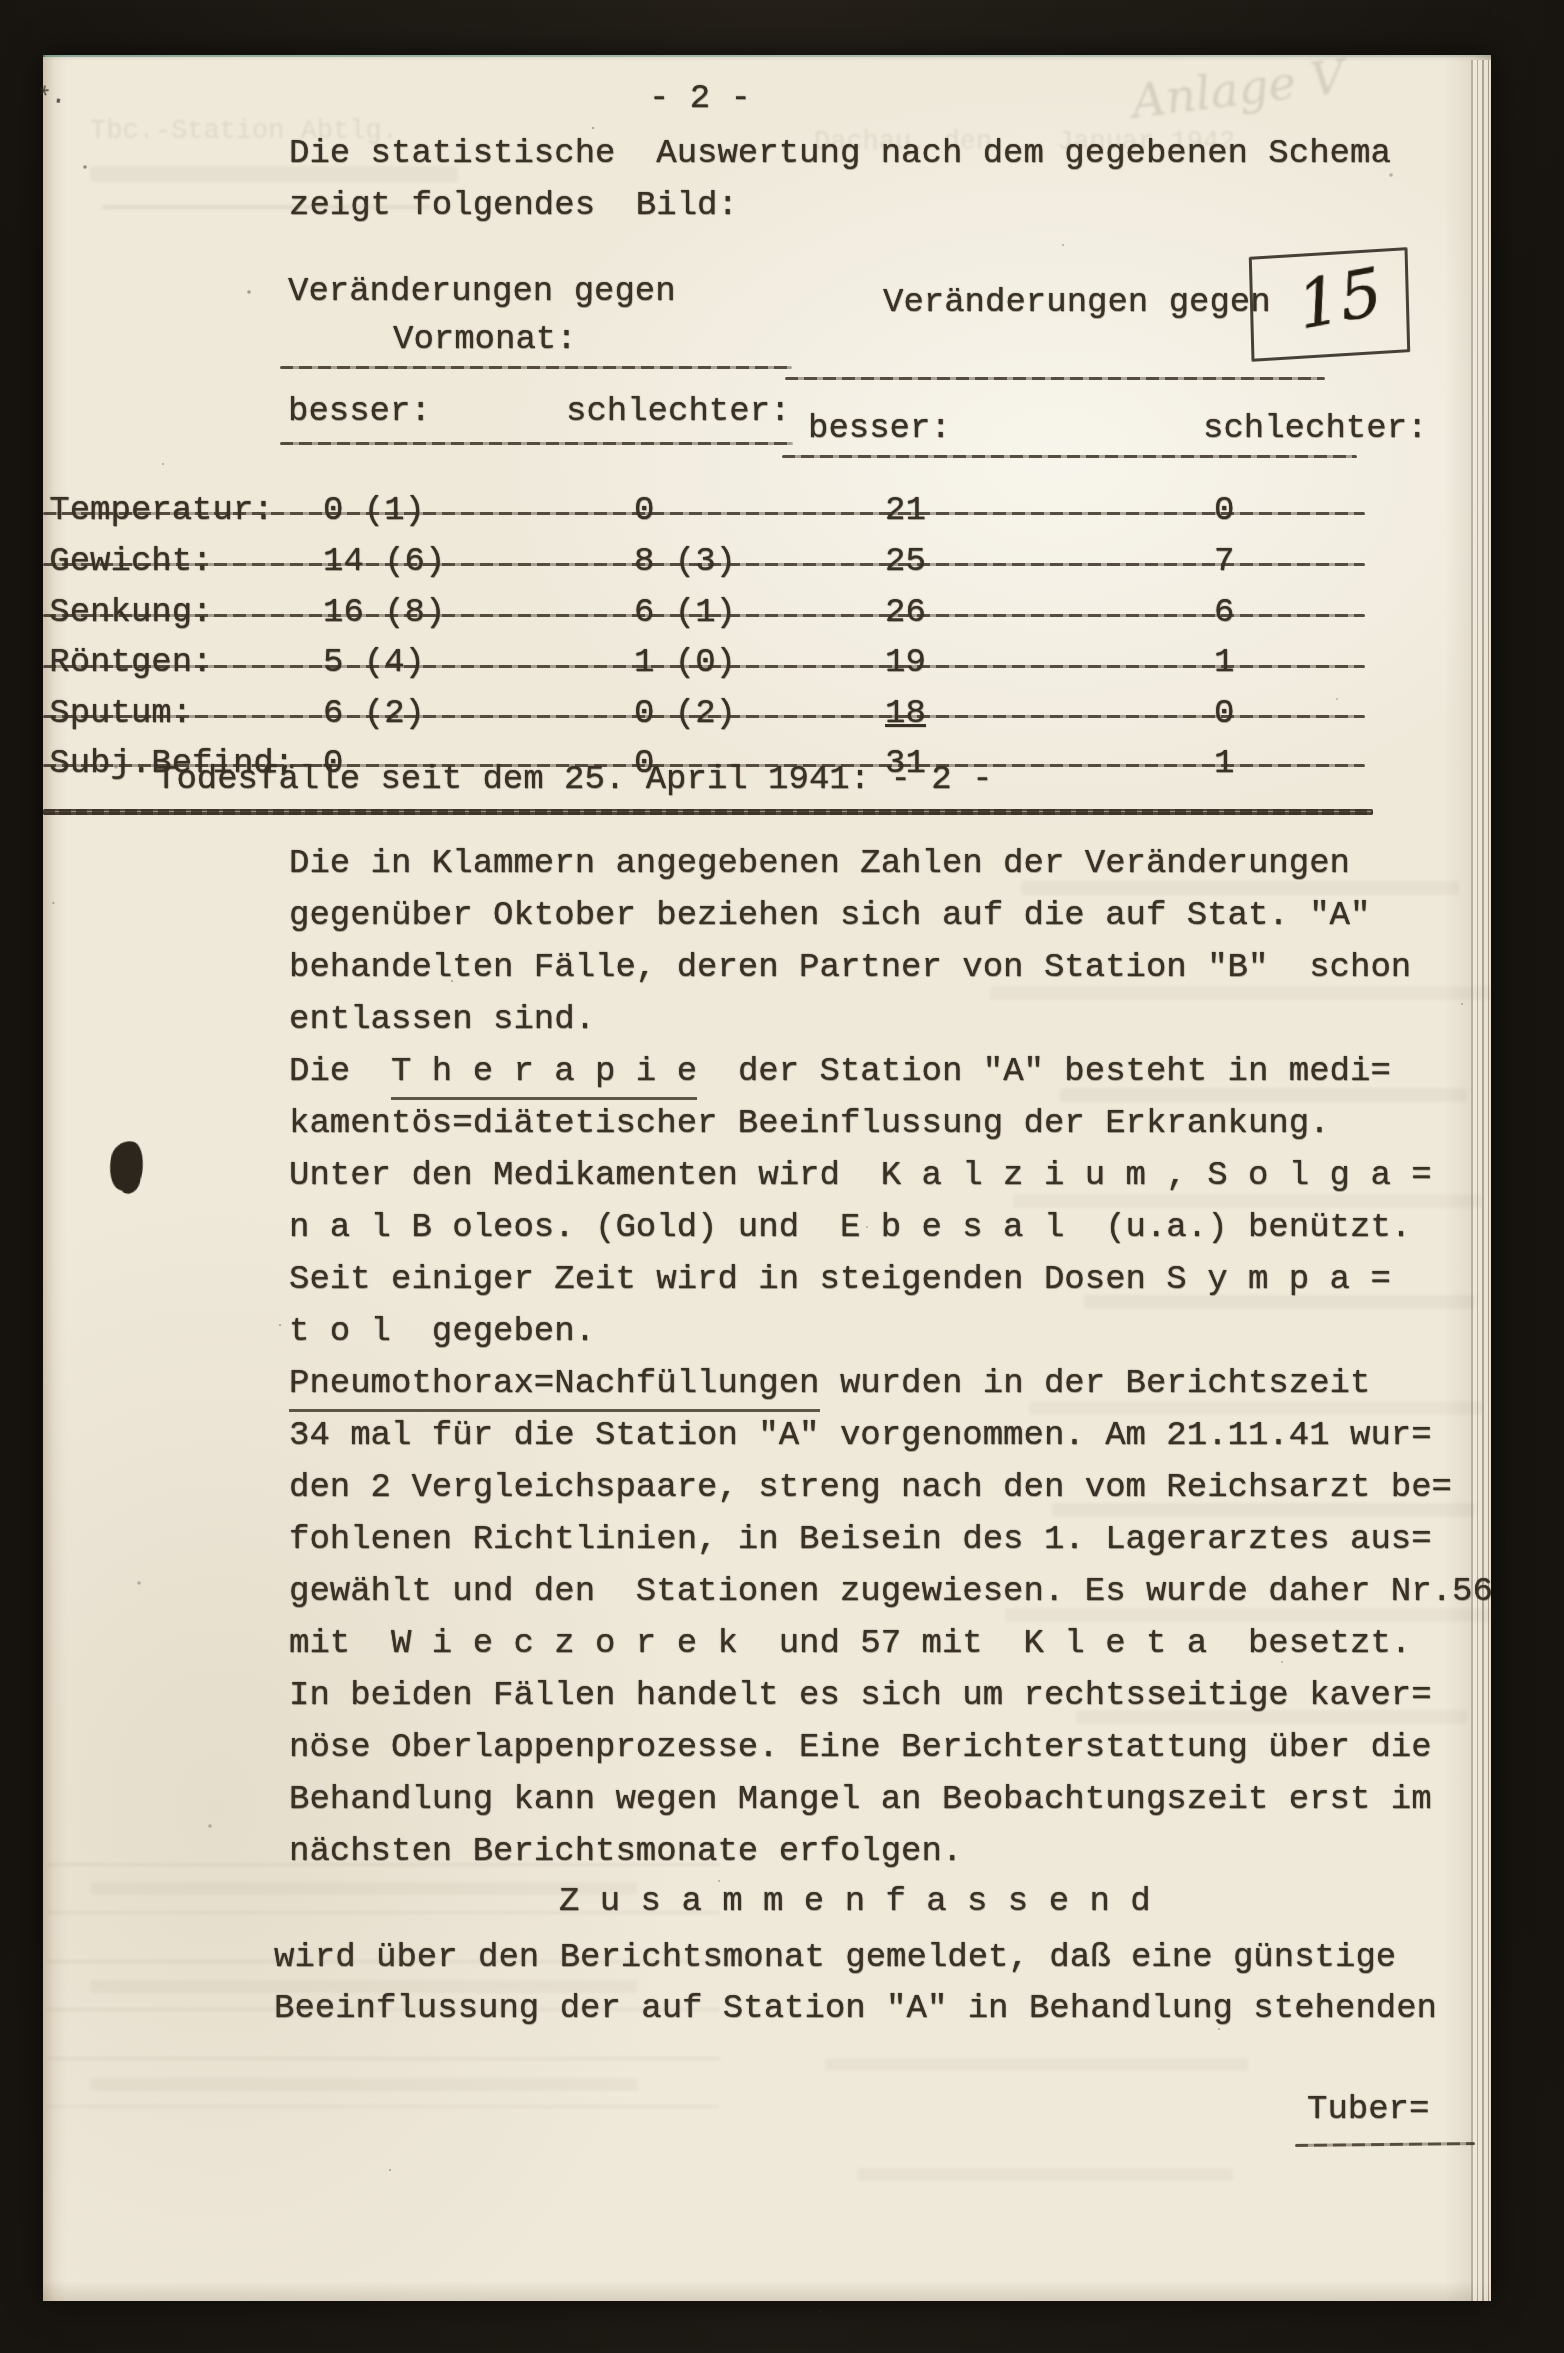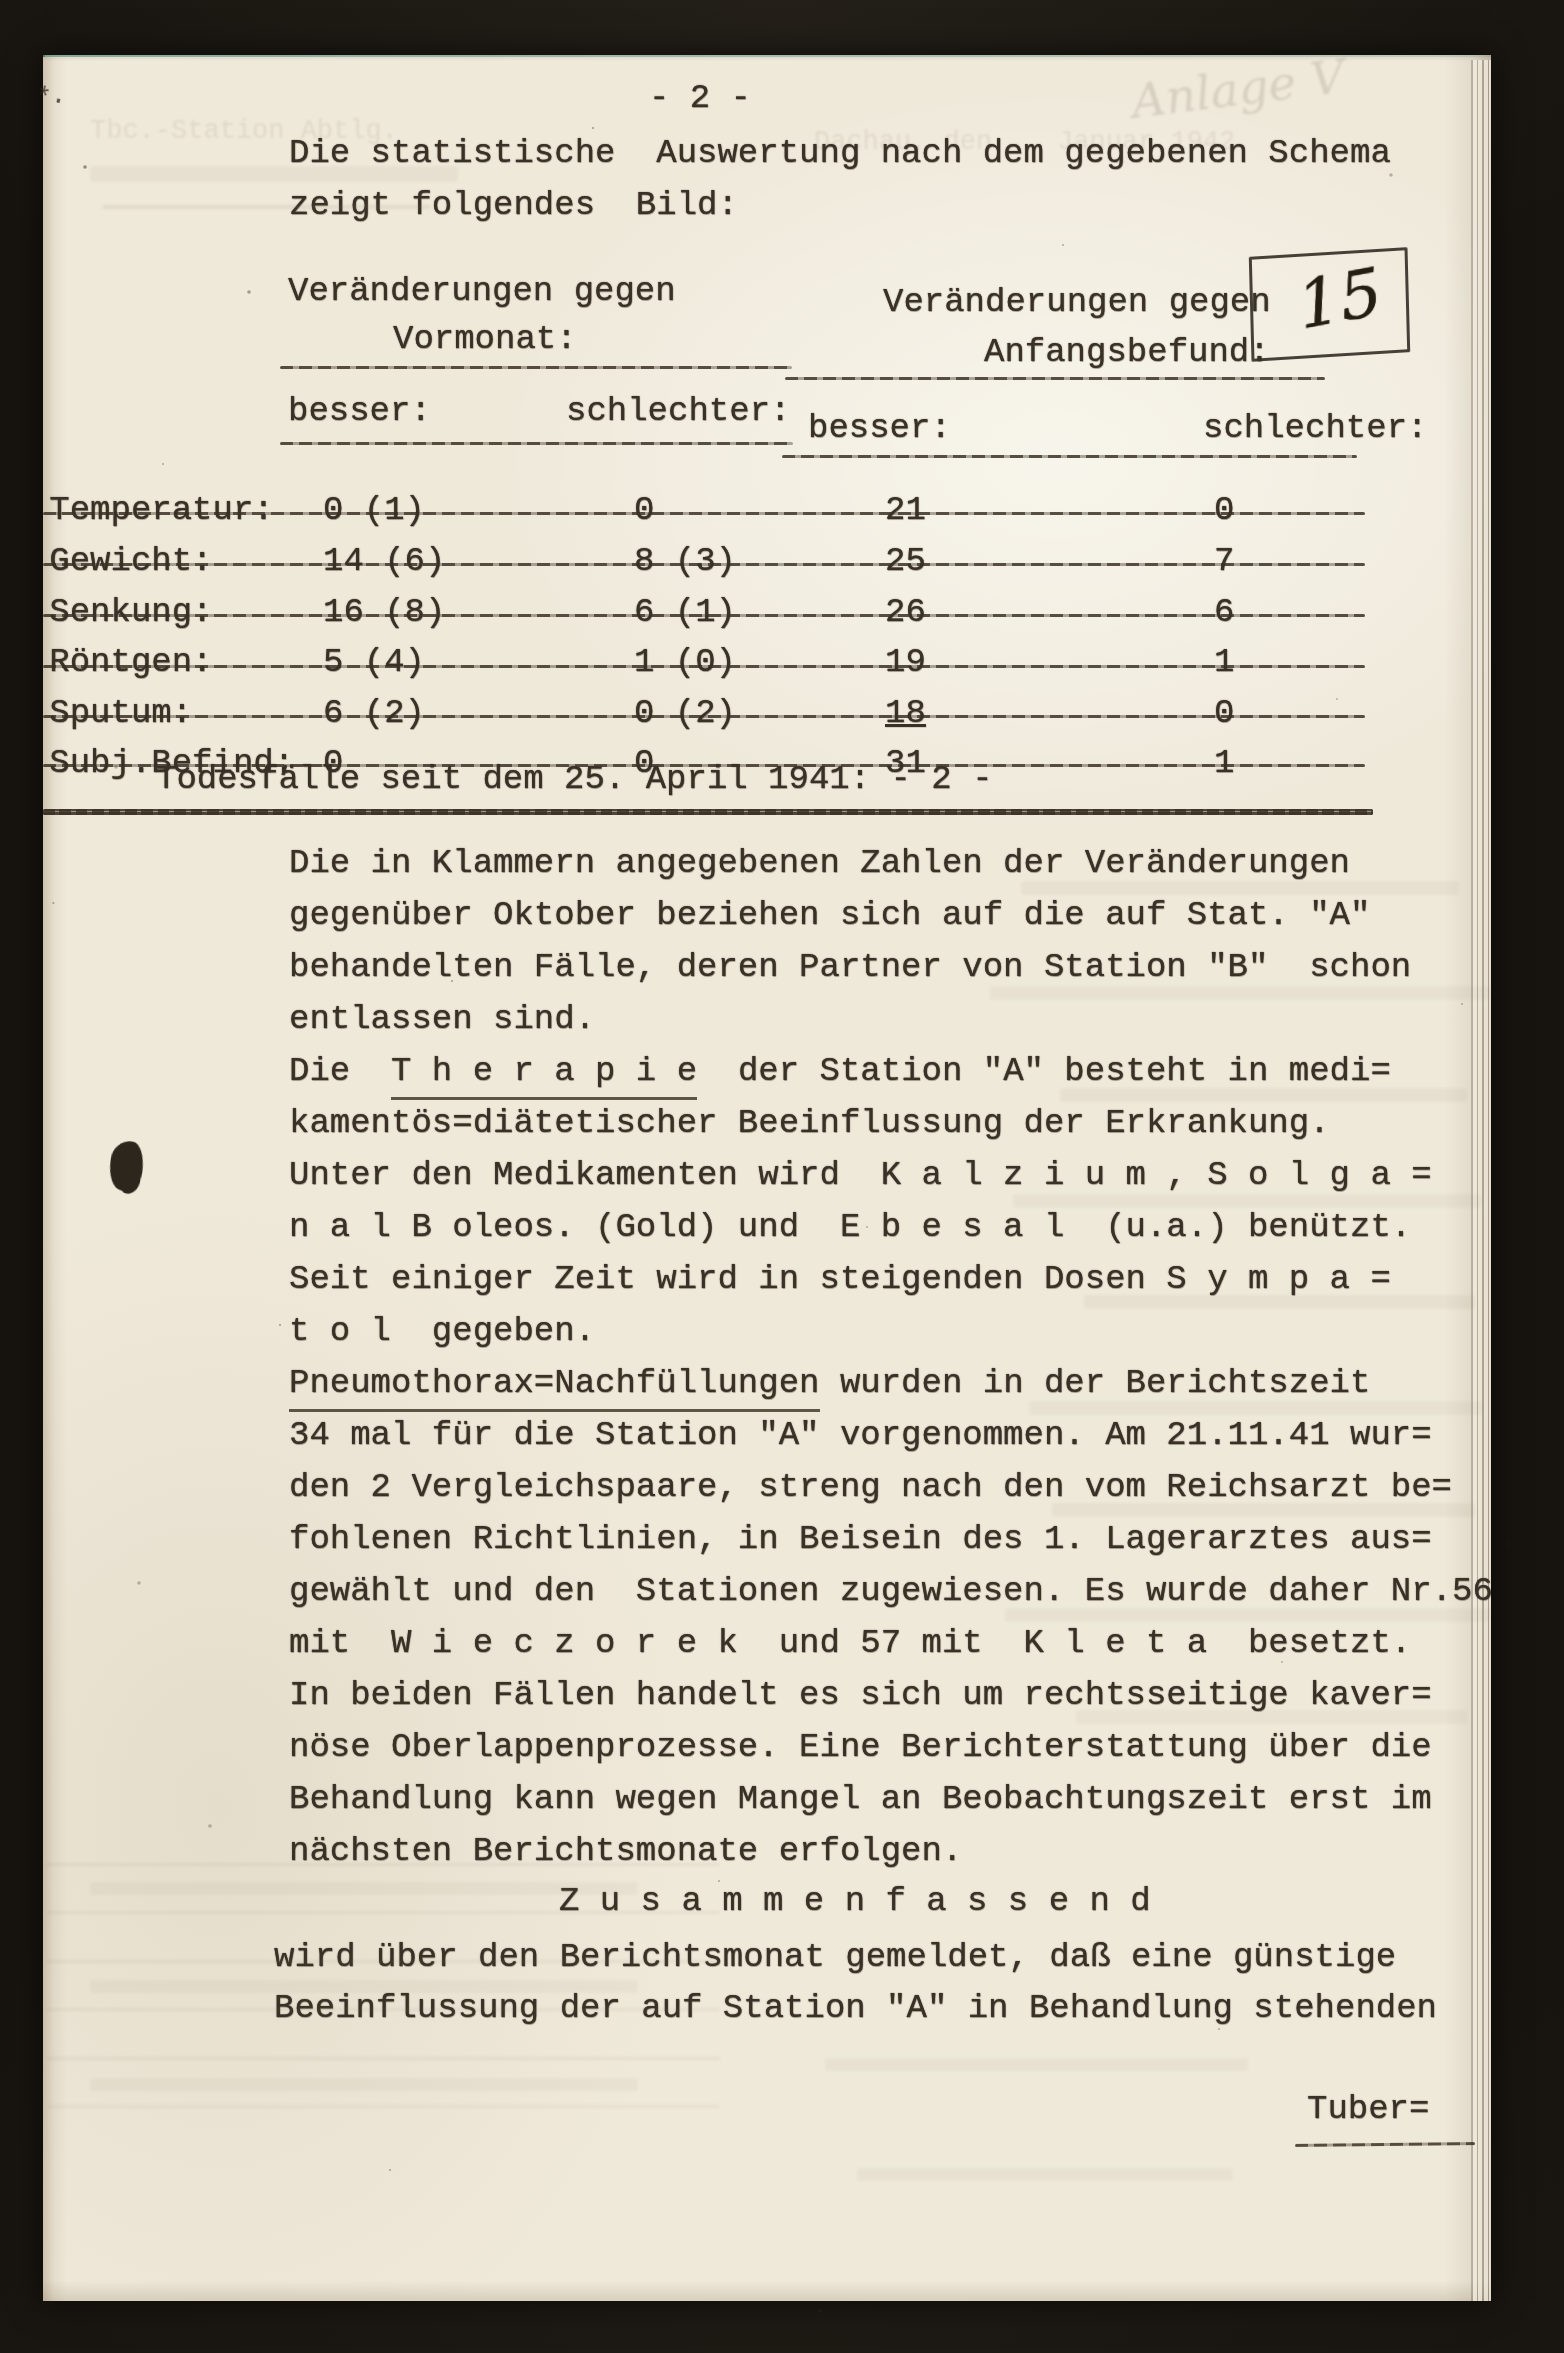--- a/index.html
+++ b/index.html
@@ -87,21 +87,20 @@
 
     <div class="stamp">
       <div class="stamp-num">15</div>
     </div>
 
     <div class="typed" style="left:245px;top:210px;">Veränderungen gegen</div>
     <div class="typed" style="left:350px;top:258px;">Vormonat:</div>
     <div class="rule" style="left:237px;top:311px;width:512px;"></div>
 
     <div class="typed" style="left:840px;top:221px;">Veränderungen gegen</div>
-    <div class="typed" style="left:941px;top:271px;">Anfangsbefund:</div>
     <div class="rule" style="left:742px;top:322px;width:540px;"></div>
 
     <div class="typed" style="left:245px;top:330px;">besser:</div>
     <div class="typed" style="left:523px;top:330px;">schlechter:</div>
     <div class="typed" style="left:765px;top:347px;">besser:</div>
     <div class="typed" style="left:1160px;top:347px;">schlechter:</div>
     <div class="rule" style="left:237px;top:387px;width:513px;"></div>
     <div class="rule" style="left:739px;top:400px;width:575px;"></div>
 
     <div>

